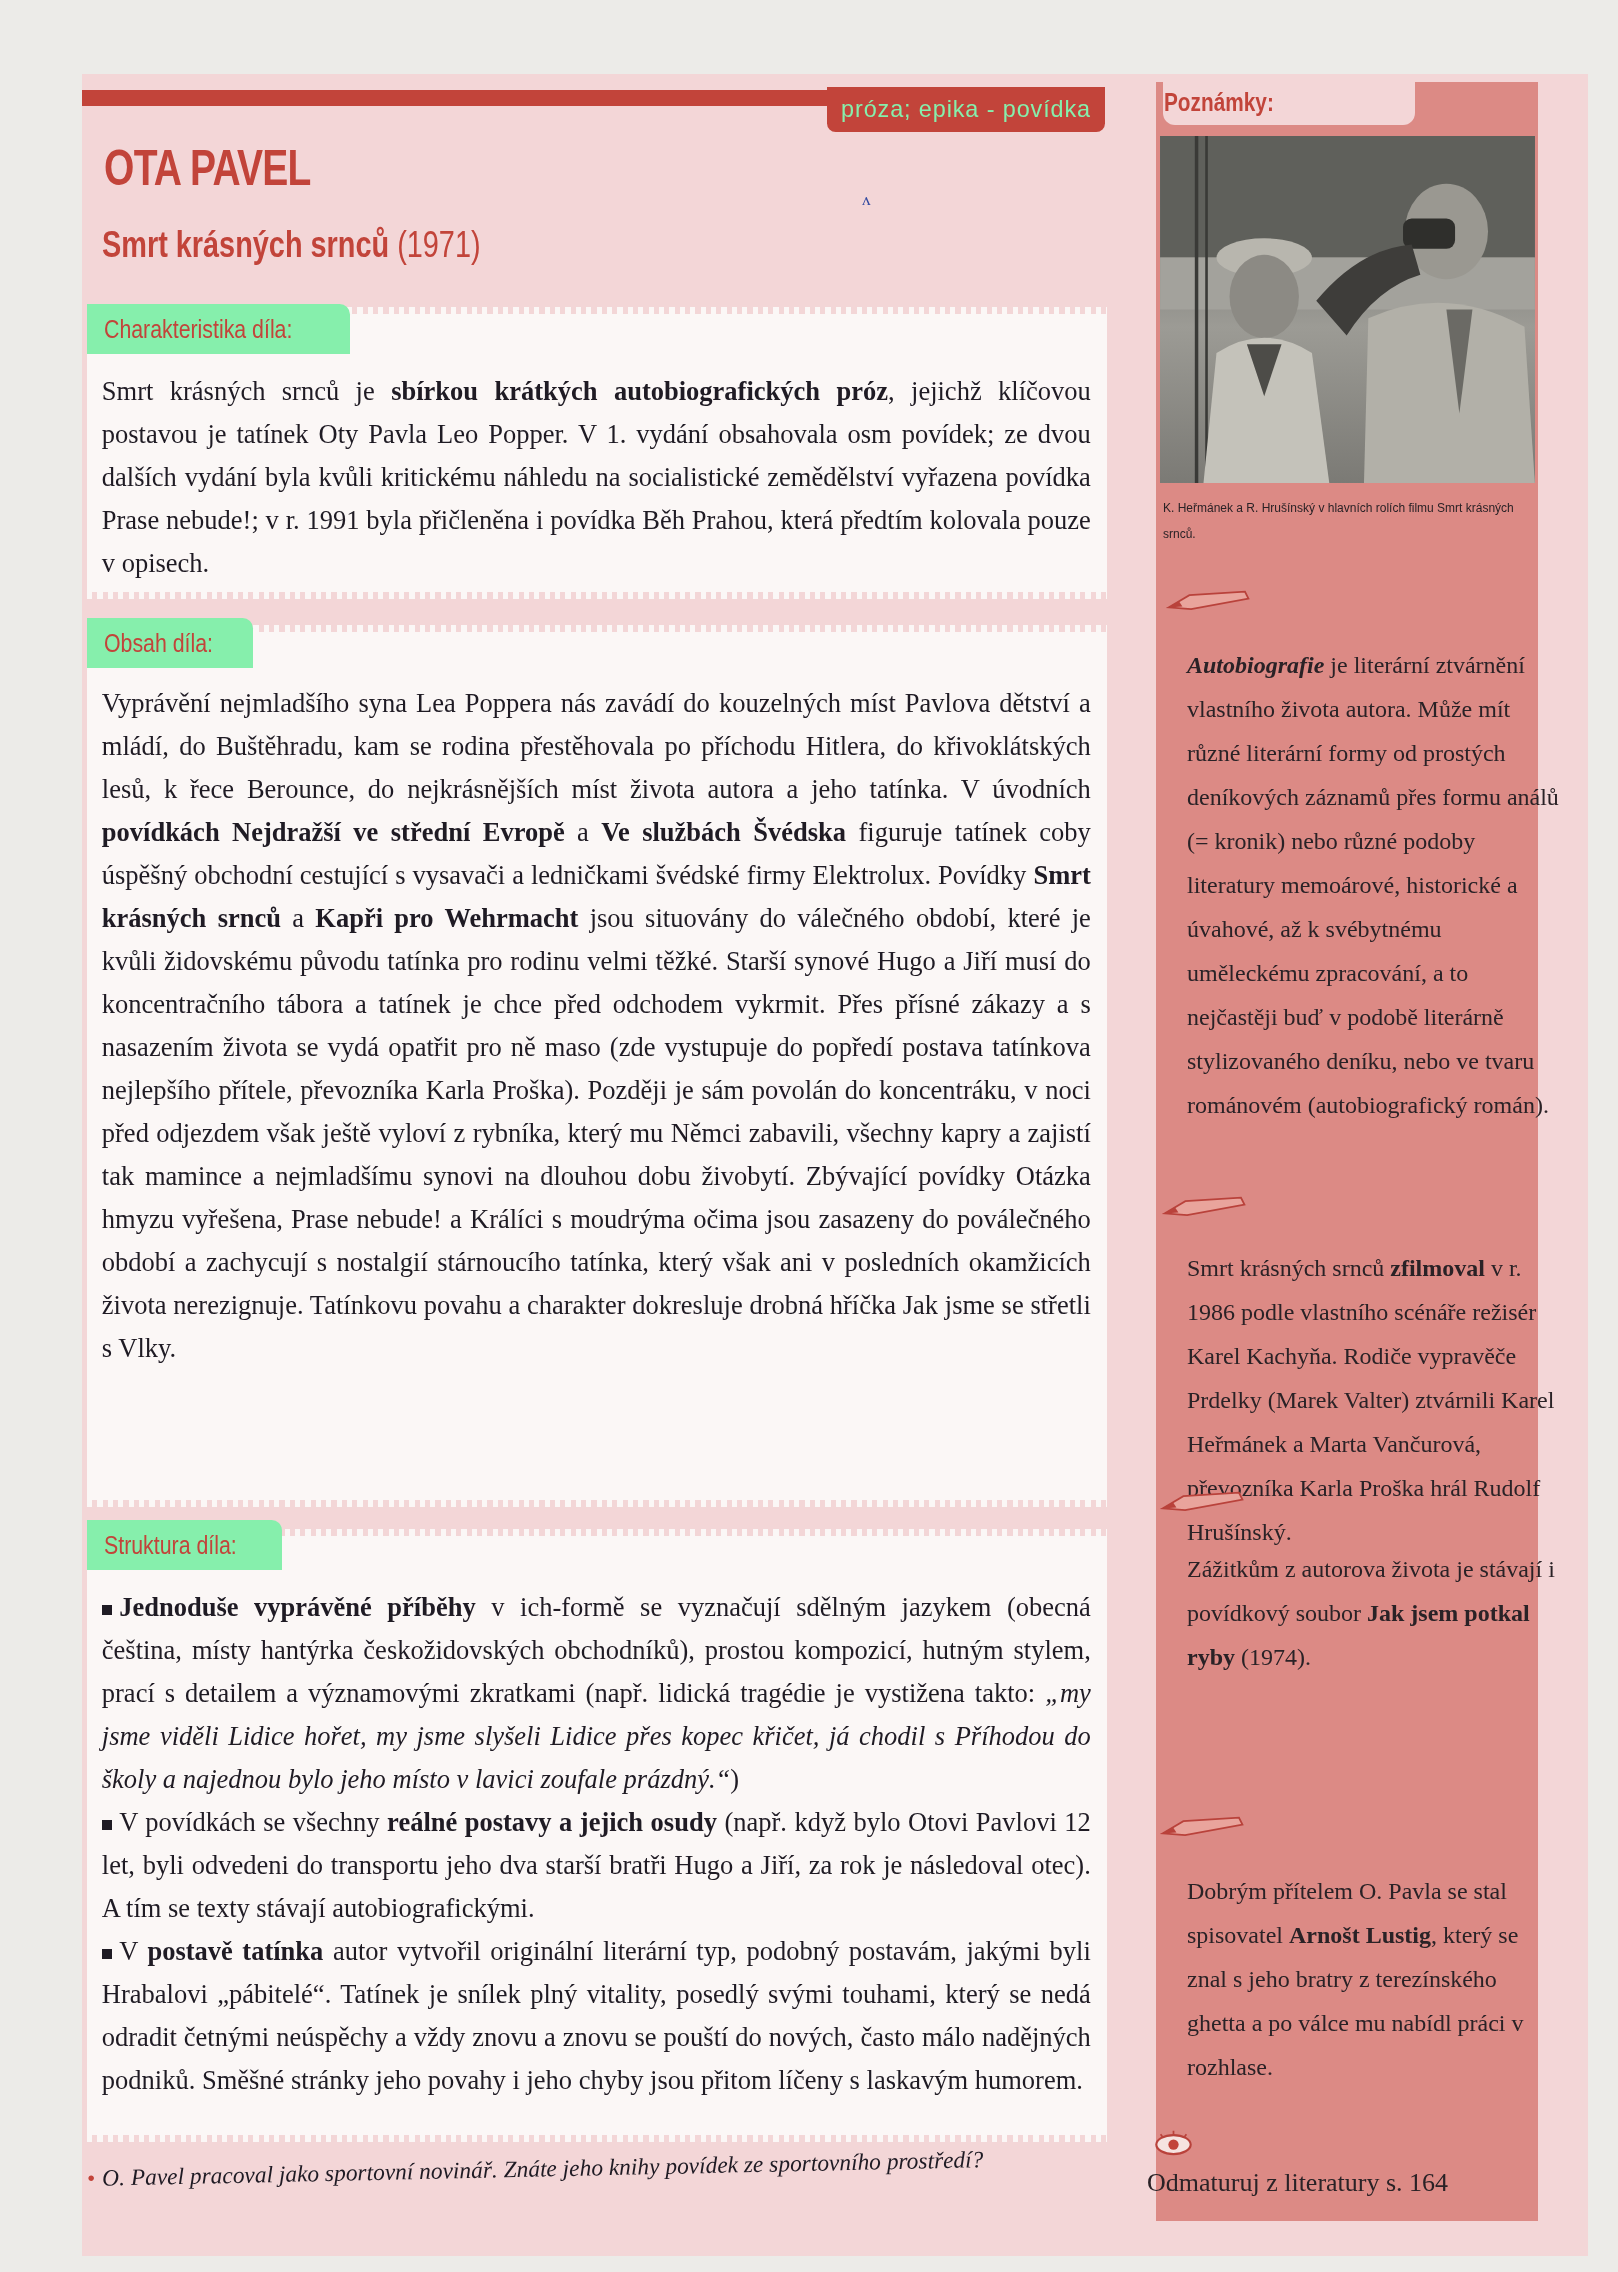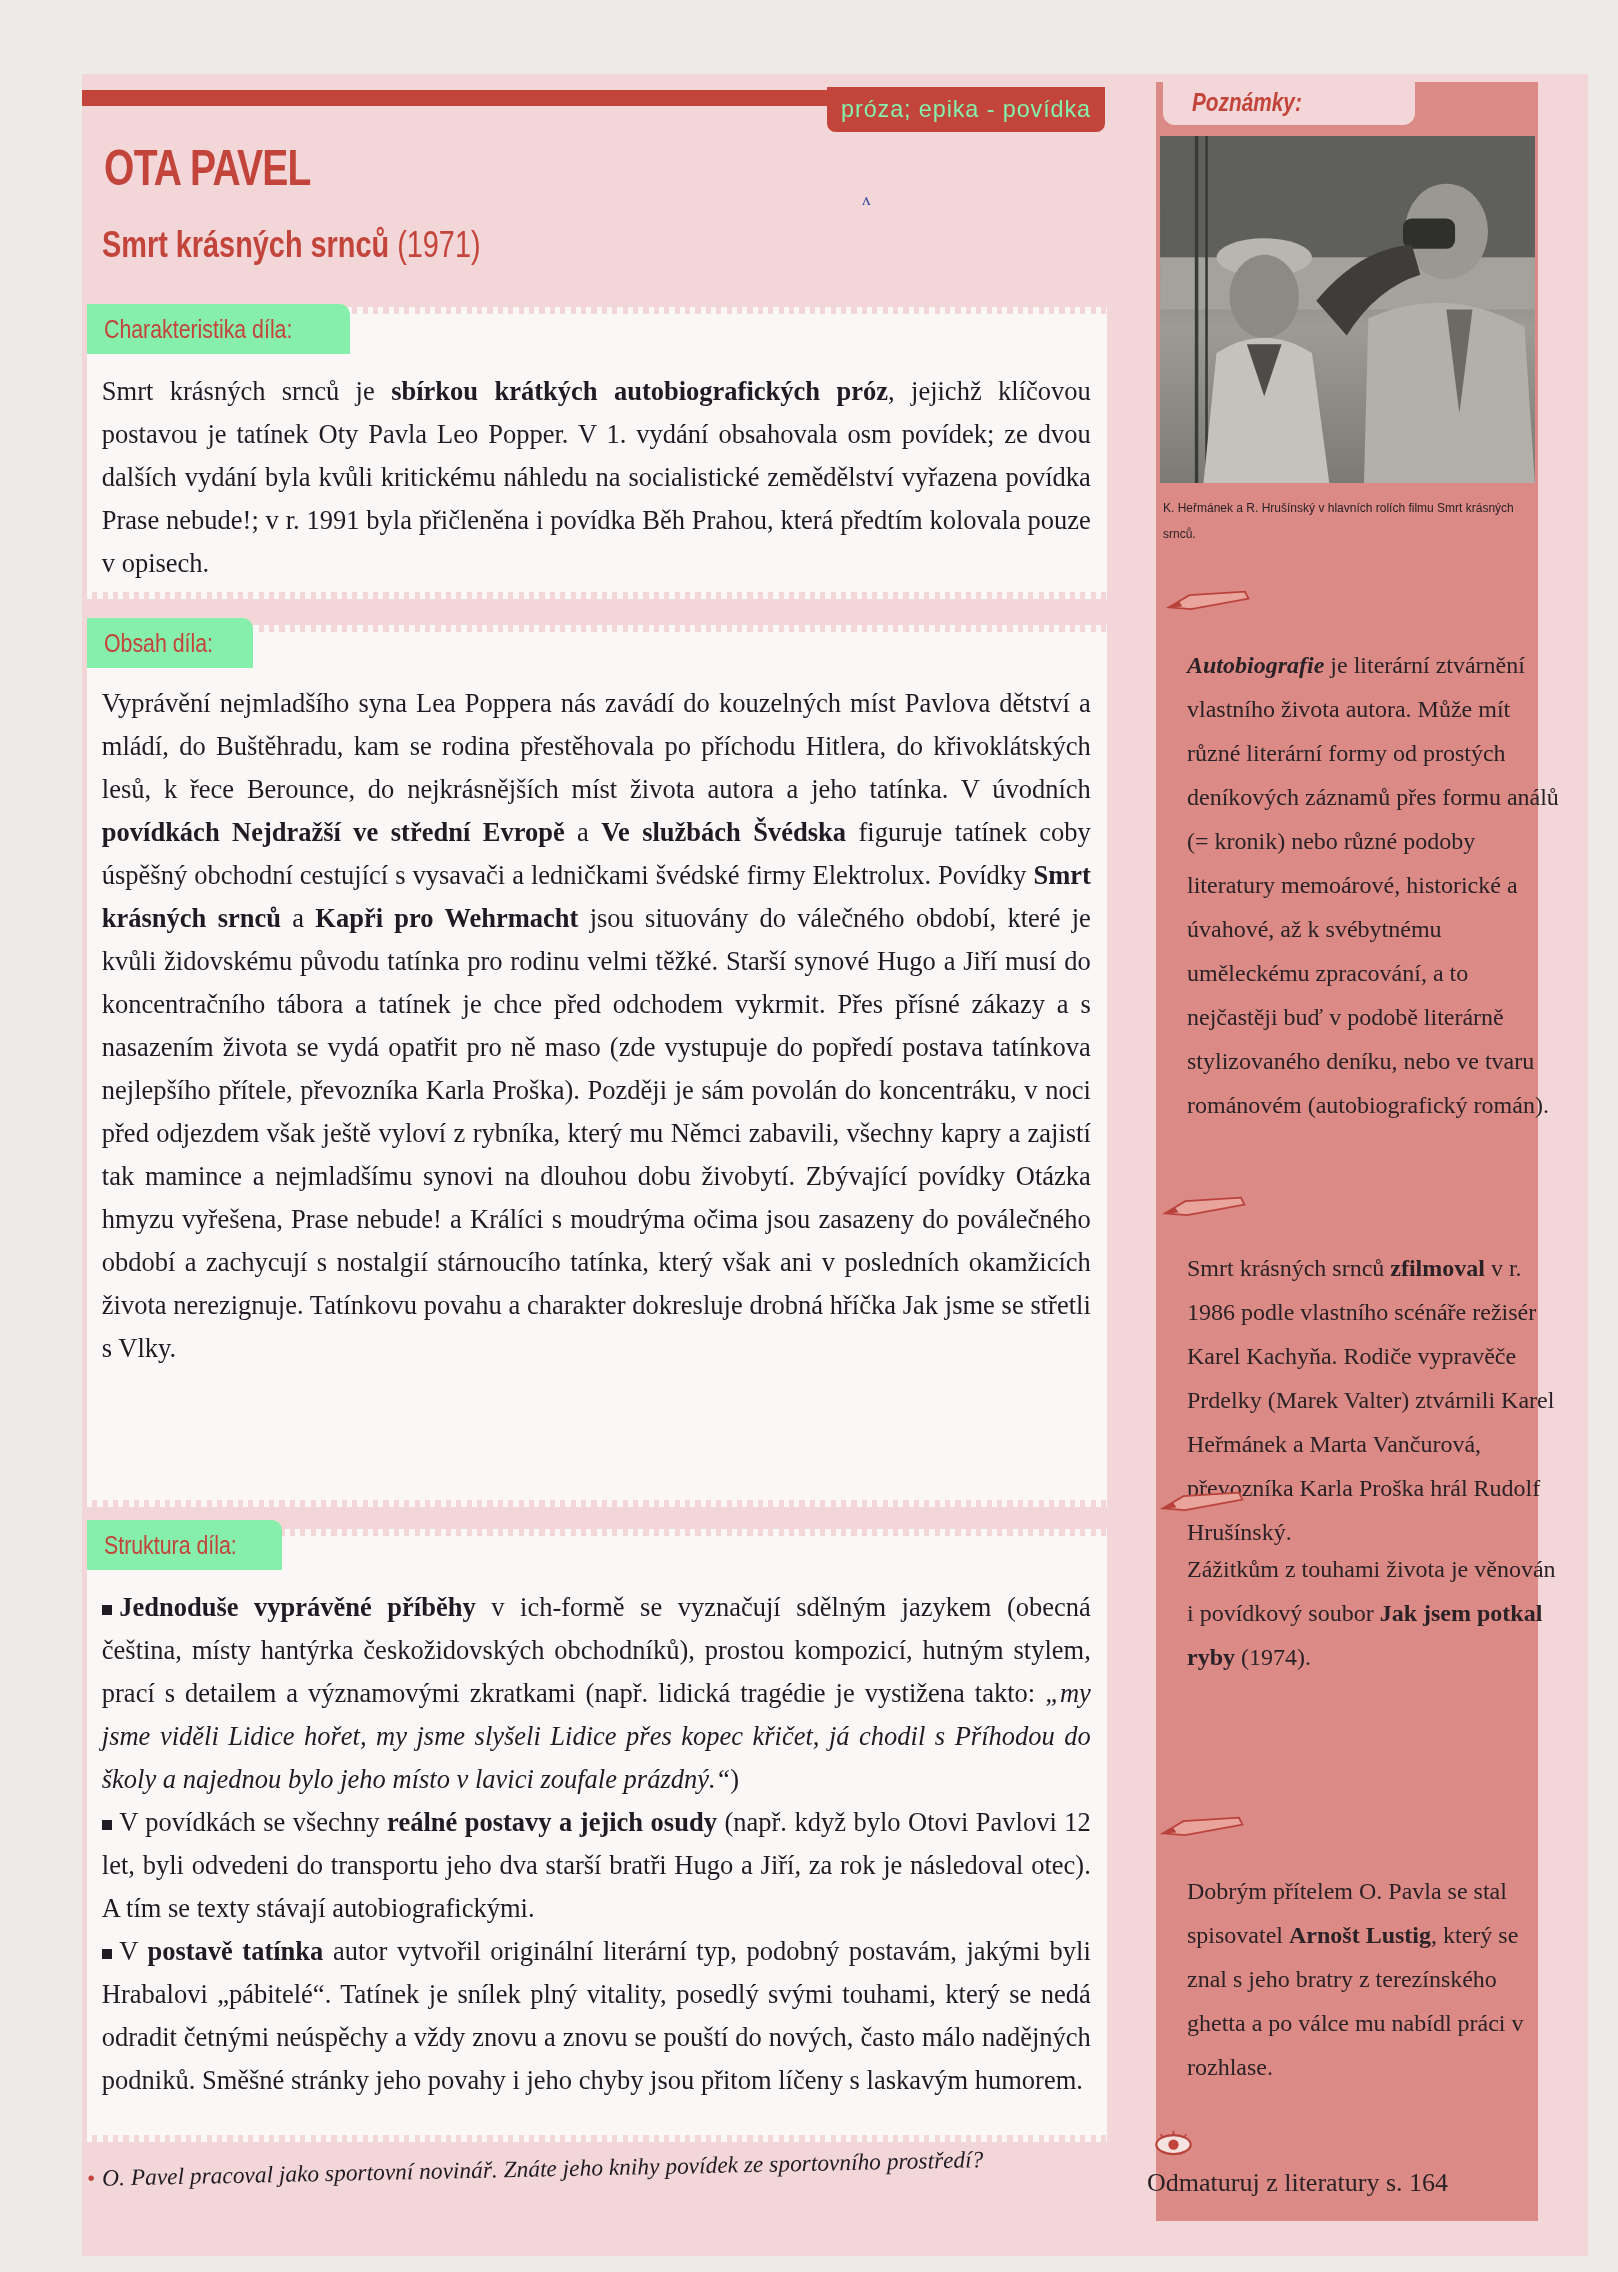--- a/index.html
+++ b/index.html
@@ -14,21 +14,21 @@
   .section-tab { position:absolute; background:#86efac; color:#c2443a; font-family:"Liberation Sans", sans-serif; font-size:26px; padding:10.4px 15.6px 8.7px 17.4px; border-radius:0 10.4px 0 0; }
   .section-tab span { display:inline-block; transform:scaleX(0.82); transform-origin:left; }
   .box { position:absolute; background:#fbf7f6; }
   .box::before { content:""; position:absolute; left:0; right:0; top:-7px; height:7px; background:repeating-linear-gradient(90deg,#fbf7f6 0 5.2px,transparent 5.2px 10.4px); }
   .box::after { content:""; position:absolute; left:0; right:0; bottom:-7px; height:7px; background:repeating-linear-gradient(90deg,#fbf7f6 0 5.2px,transparent 5.2px 10.4px); }
   .para { font-size:26.5px; line-height:43px; text-align:justify; margin:0; }
   .para .sq { display:inline-block; width:10.4px; height:10.4px; background:#1f1b24; margin-right:7px; vertical-align:middle; }
   .note-q { position:absolute; left:87px; top:2165px; font-size:23.4px; font-style:italic; color:#1f1b24; transform:rotate(-1.2deg); transform-origin:left; }
   .note-q .dot { color:#c2443a; font-style:normal; margin-right:7px; }
   .sidebar { position:absolute; left:1156px; top:82px; width:382px; height:2139px; background:#dc8a85; }
-  .sb-tab { position:absolute; left:1163px; top:82px; width:252px; height:43px; background:#f3d6d7; border-radius:0 0 12px 12px; color:#c2443a; font-family:"Liberation Sans", sans-serif; font-weight:bold; font-size:26px; padding-left:29px; line-height:40px; box-sizing:border-box;font-style:italic; }
+  .sb-tab { position:absolute; left:1163px; top:82px; width:252px; height:43px; background:#f3d6d7; border-radius:0 0 12px 12px; color:#c2443a; font-family:"Liberation Sans", sans-serif; font-weight:bold; font-size:26px; padding-left:1px; line-height:40px; box-sizing:border-box; }
   .sb-tab span { display:inline-block; transform:scaleX(0.8); transform-origin:left; }
   .photo { position:absolute; left:1160px; top:136px; width:375px; height:347px; background:linear-gradient(180deg,#6f6f6a 0%,#858580 35%,#9c9b95 55%,#7b7a75 100%); overflow:hidden; }
   .caption { position:absolute; left:1163px; top:495px; width:373px; font-family:"Liberation Sans", sans-serif; font-size:12px; line-height:26px; color:#2a2226; }
   .sb-text { position:absolute; left:1171px; width:373px; font-size:24px; line-height:44px; color:#2a2226; margin:16px; }
   .pencil { position:absolute; width:87px; height:22.6px; }
   .eye { position:absolute; left:1152px; top:2129px; width:43px; height:29.5px; }
   .ref { position:absolute; left:1147px; top:2168px; font-size:26px; color:#2a2226; }
 </style>
 </head>
 <body>
@@ -97,21 +97,21 @@
 <svg class="pencil" style="left:1161px; top:1196px;" viewBox="0 0 100 26">
     <path d="M4 20 L28 6 L92 2 L96 10 L30 22 Z" fill="#e9a49c" stroke="#b9423b" stroke-width="2"></path>
     <path d="M4 20 L16 13 L20 19 Z" fill="#b9423b"></path>
   </svg>
 <p class="sb-text" style="top:1230px;"><span>Smrt krásných srnců </span><b>zfilmoval</b><span> v r. 1986 podle vlastního scé­náře režisér Karel Kachyňa. Rodiče vypravěče Prdelky (Marek Valter) ztvárnili Karel Heřmánek a Marta Vančurová, převozníka Karla Proška hrál Rudolf Hrušínský.</span></p>
 
 <svg class="pencil" style="left:1159px; top:1491px;" viewBox="0 0 100 26">
     <path d="M4 20 L28 6 L92 2 L96 10 L30 22 Z" fill="#e9a49c" stroke="#b9423b" stroke-width="2"></path>
     <path d="M4 20 L16 13 L20 19 Z" fill="#b9423b"></path>
   </svg>
-<p class="sb-text" style="top:1531px;"><span>Zážitkům z touhami života je věnován i povídkový soubor </span><b>Jak jsem potkal ryby</b><span> (1974).</span></p>
+<p class="sb-text" style="top:1531px;"><span>Zážitkům z autorova života je stávají i povídkový soubor </span><b>Jak jsem potkal ryby</b><span> (1974).</span></p>
 
 <svg class="pencil" style="left:1159px; top:1816px;" viewBox="0 0 100 26">
     <path d="M4 20 L28 6 L92 2 L96 10 L30 22 Z" fill="#e9a49c" stroke="#b9423b" stroke-width="2"></path>
     <path d="M4 20 L16 13 L20 19 Z" fill="#b9423b"></path>
   </svg>
 <p class="sb-text" style="top:1853px;"><span>Dobrým přítelem O. Pavla se stal spisovatel </span><b>Arnošt Lustig</b><span>, který se znal s jeho bratry z terezínského ghetta a po válce mu nabídl práci v rozhlase.</span></p>
 
 <svg class="eye" viewBox="0 0 50 34">
   <ellipse cx="25" cy="18" rx="20" ry="11" fill="#f6e3e0" stroke="#b9423b" stroke-width="2.5"></ellipse>
   <circle cx="25" cy="18" r="6" fill="#c2443a"></circle>

